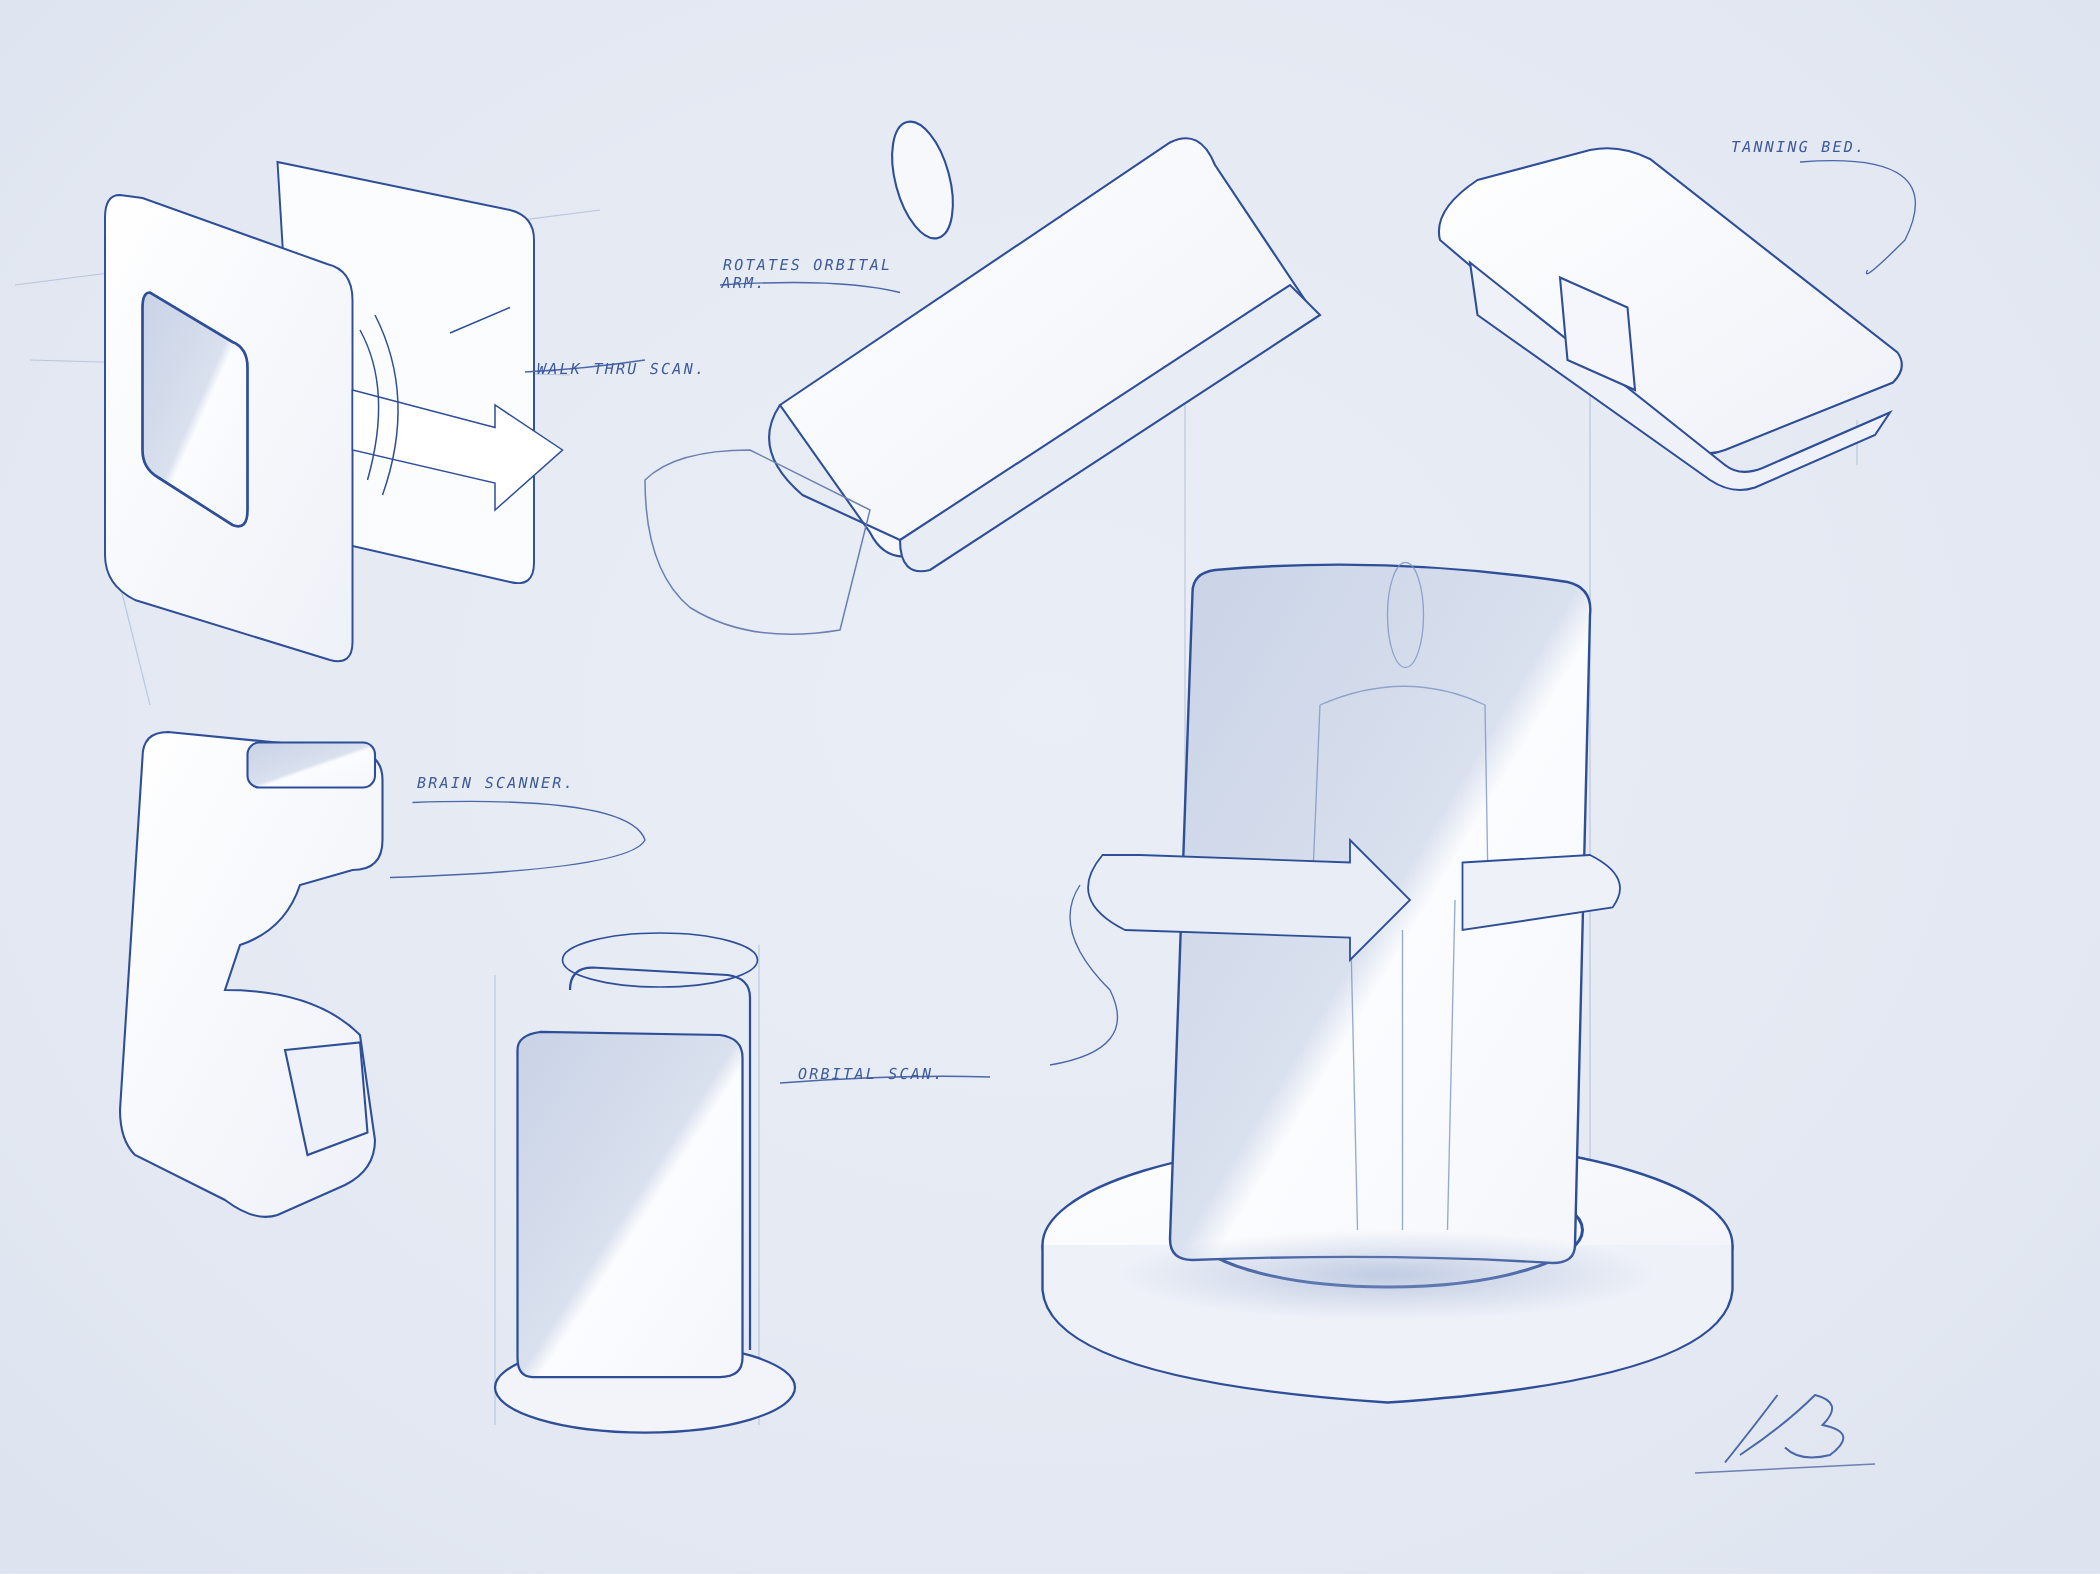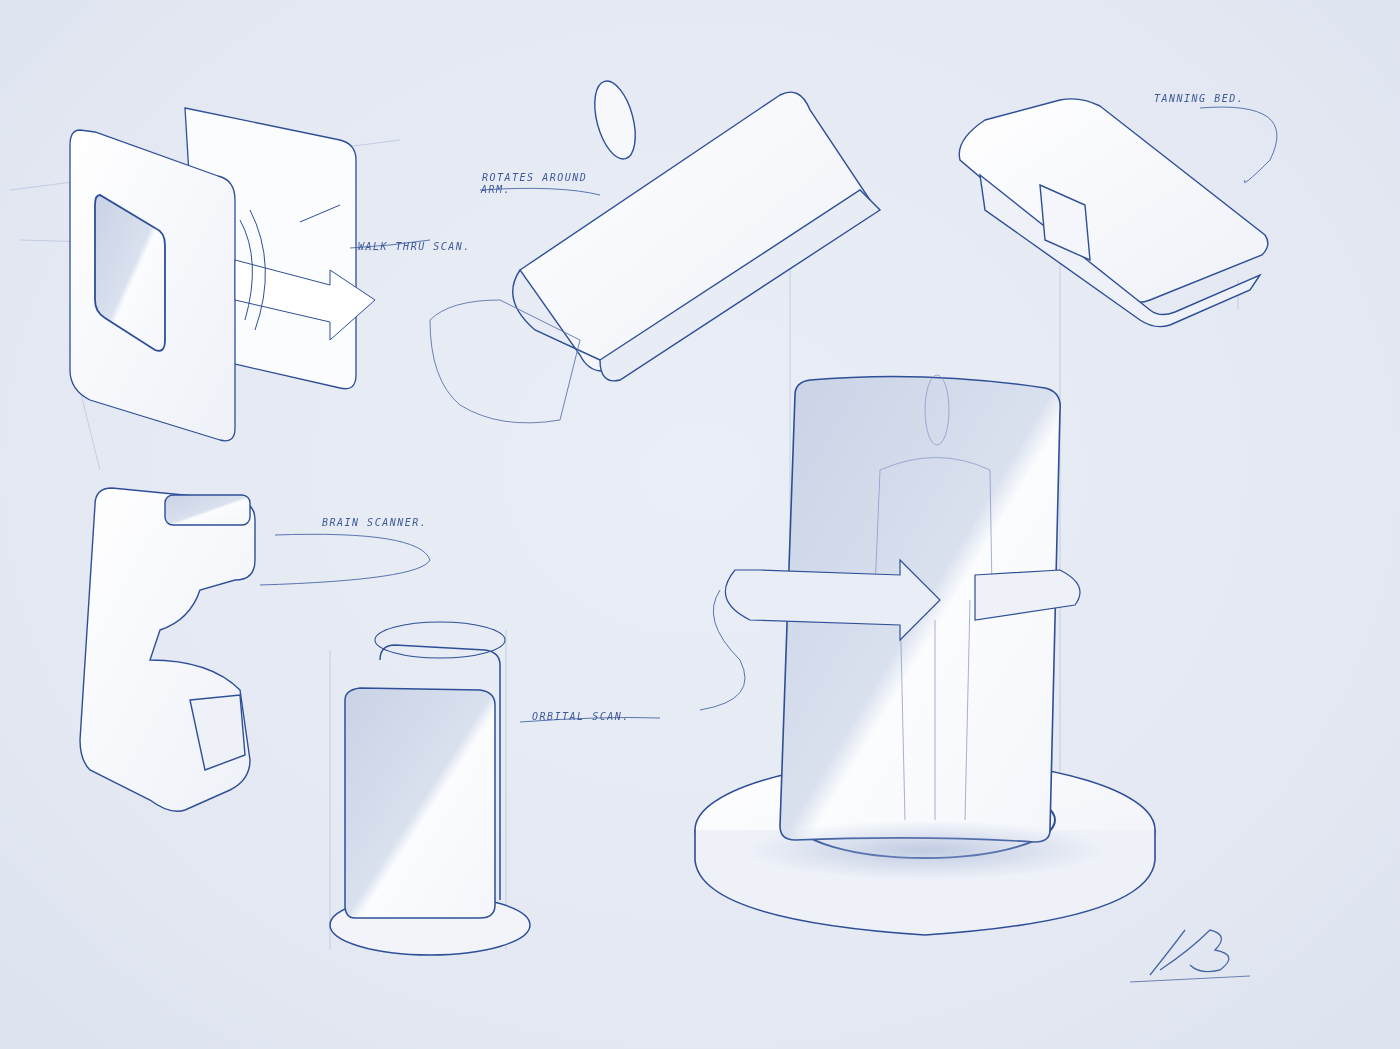--- a/index.html
+++ b/index.html
@@ -99,23 +99,23 @@
     <path d="M480 190 Q560 185 600 195"></path>
     <path d="M1200 108 Q1300 100 1270 160 Q1240 190 1245 180"></path>
     <path d="M275 535 Q420 530 430 560 Q420 580 260 585"></path>
     <path d="M520 722 Q600 716 660 718 M720 590 Q700 620 740 660 Q760 700 700 710"></path>
   </g>
 
   <ellipse cx="925" cy="850" rx="180" ry="30" fill="url(#shadow)"></ellipse>
 </svg>
 
 <span class="label" style="left:358px;top:241px;">WALK THRU SCAN.</span>
-<span class="label" style="left:482px;top:172px;">ROTATES AROUND</span>
+<span class="label" style="left:482px;top:172px;">ROTATES ORBITAL</span>
 <span class="label" style="left:481px;top:184px;">ARM.</span>
 <span class="label" style="left:1138px;top:93px;margin-left:16px;">TANNING BED.</span>
-<span class="label" style="left:278px;top:517px;margin-left:44px;">BRAIN SCANNER.</span>
+<span class="label" style="left:278px;top:517px;">BRAIN SCANNER.</span>
 <span class="label" style="left:532px;top:711px;text-align:right;">ORBITAL SCAN.</span>
 
 <svg class="sig" style="left:1130px;top:920px;" width="120" height="70" viewBox="0 0 120 70">
   <path d="M20 55 Q40 30 55 10 M30 50 Q60 30 80 10 Q100 15 85 30 Q110 35 90 50 Q70 55 60 45" fill="none" stroke="#4a67a8" stroke-width="1.3"></path>
   <line x1="0" y1="62" x2="120" y2="56" stroke="#6b80b3" stroke-width="1"></line>
 </svg>
 </div>
 
 </body></html>

